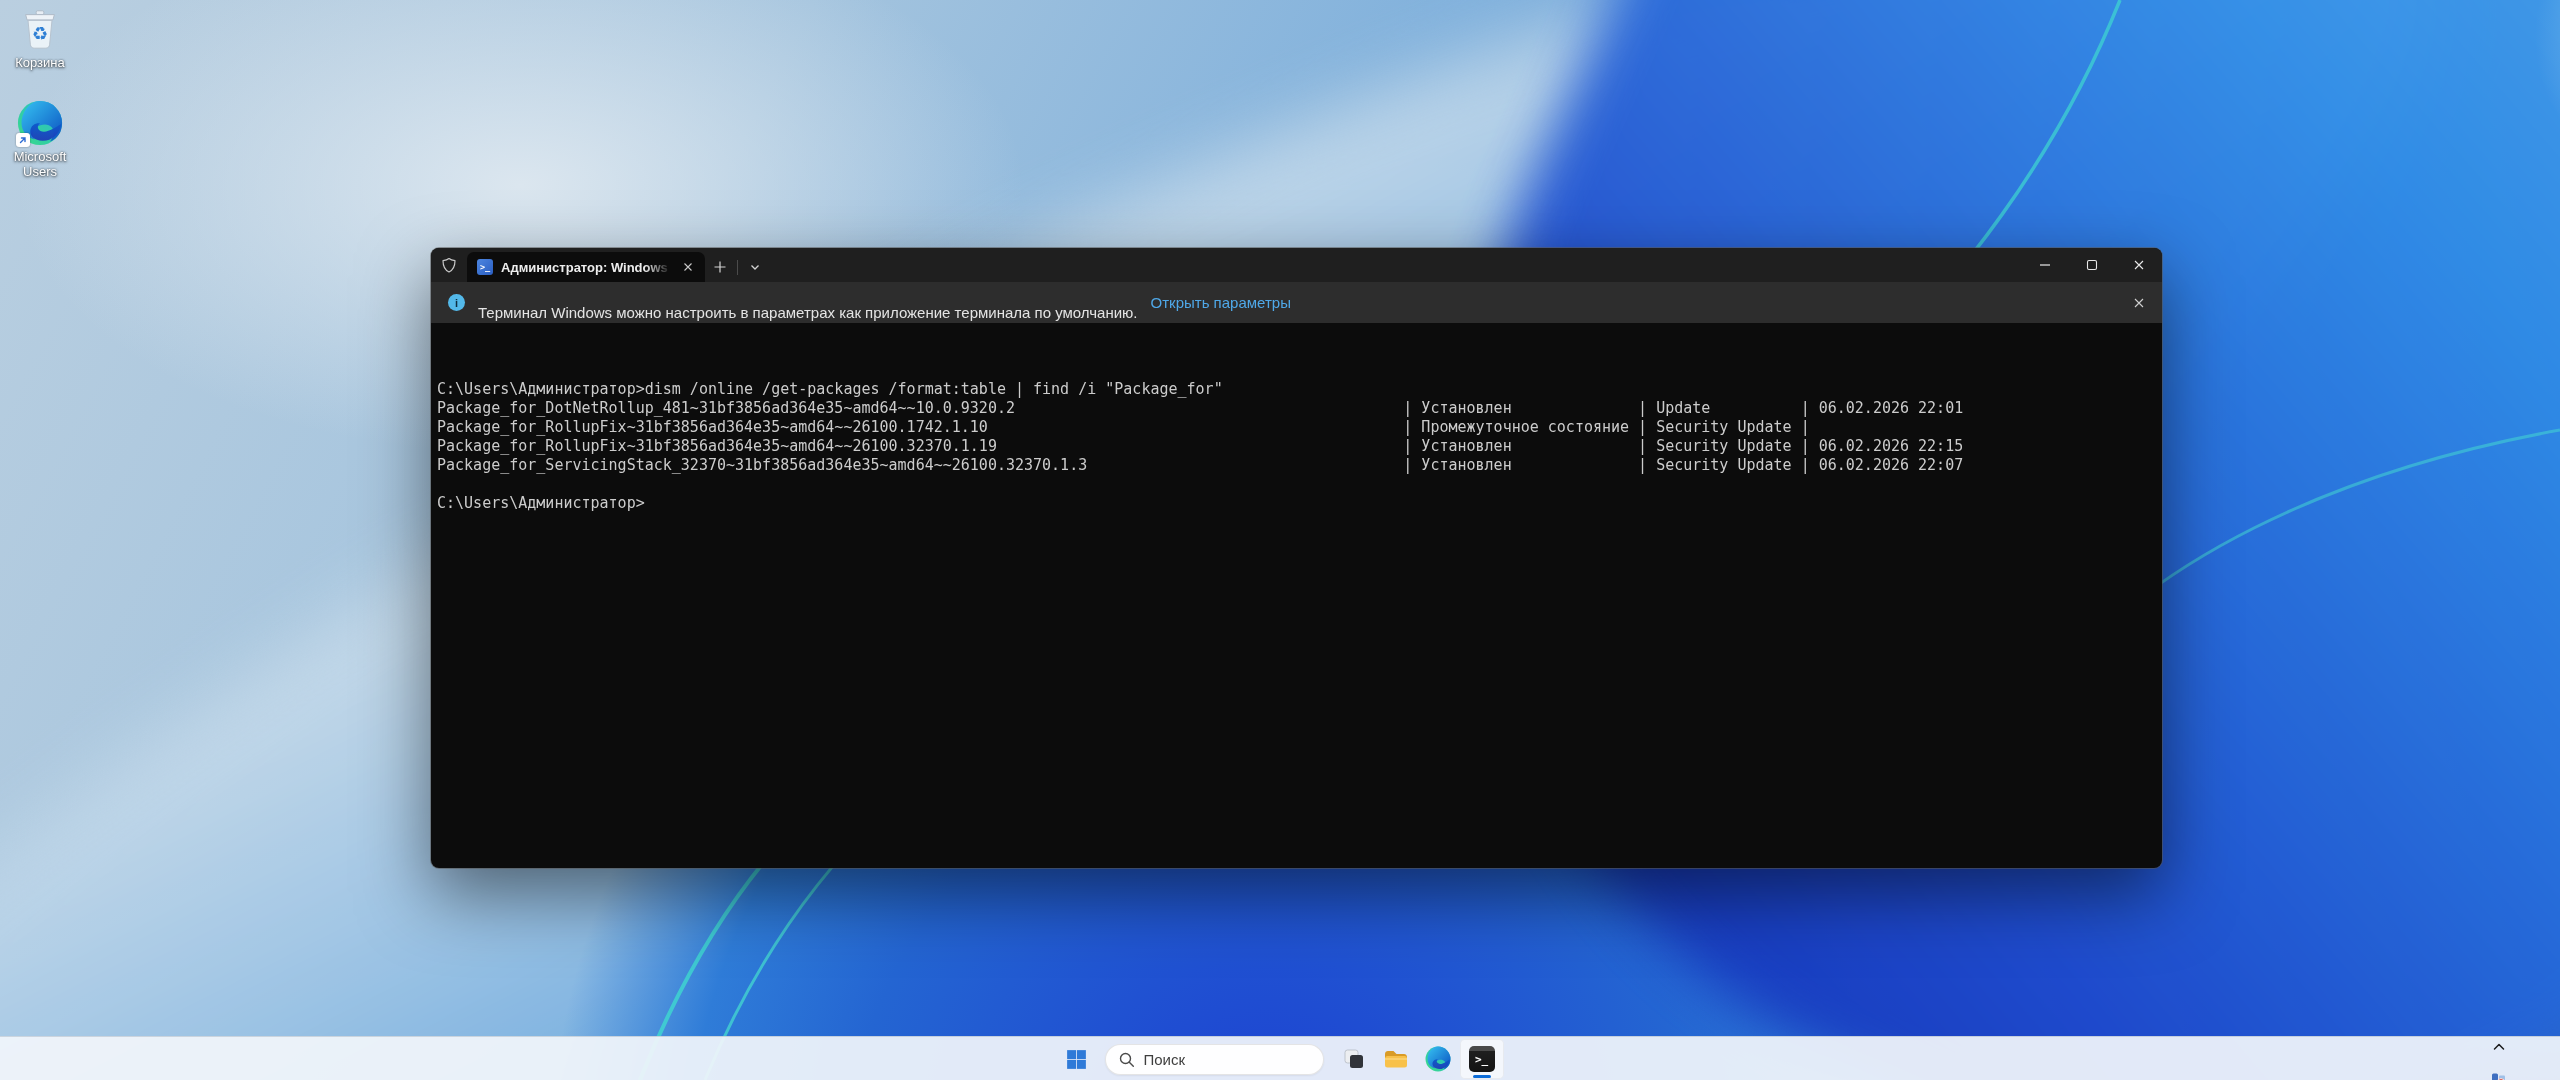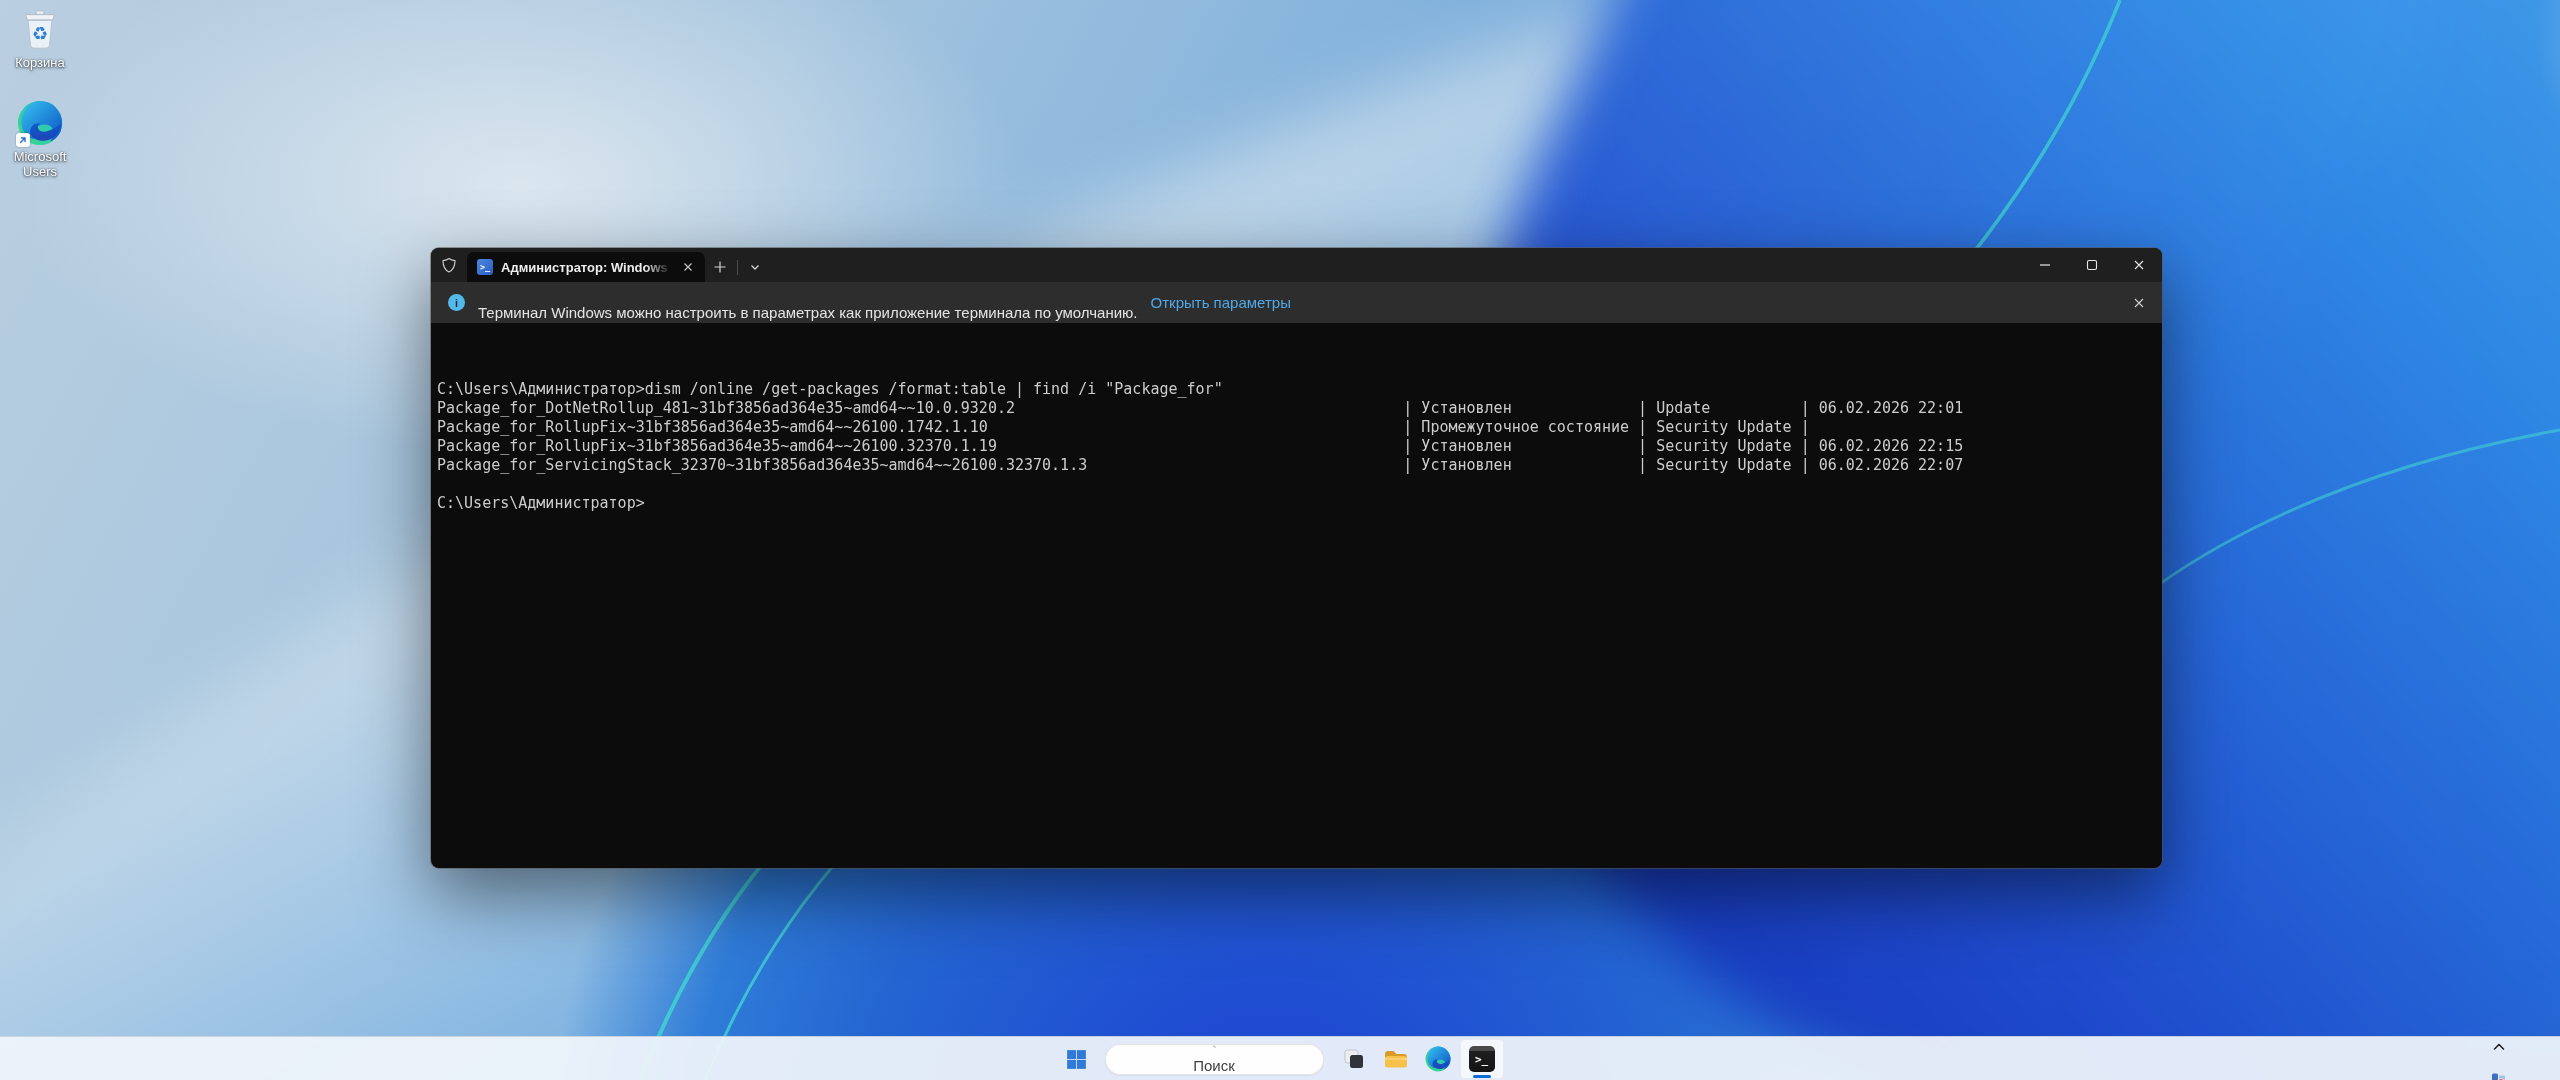--- a/index.html
+++ b/index.html
@@ -76,21 +76,21 @@
   .tb-center { position:absolute; left:0; right:0; top:0; height:44px;
                display:flex; align-items:center; justify-content:center; gap:2px; }
   .tbtn { width:40px; height:40px; border-radius:5px; display:flex; align-items:center;
           justify-content:center; position:relative; cursor:pointer; }
   .tbtn.active { background:rgba(255,255,255,.62); box-shadow:inset 0 0 0 1px rgba(0,0,0,.05); width:44px; }
   .run-indicator { position:absolute; bottom:1px; left:50%; transform:translateX(-50%);
                    width:18px; height:3.5px; border-radius:2px; background:var(--accent_indicator); }
   .search-pill { width:219px; height:31px; margin:0 8px 0 6px; background:rgba(255,255,255,.95);
                  border:1px solid rgba(0,0,0,.1); border-radius:16px; display:flex; align-items:center;
                  padding:0 12px; gap:9px; font-size:15px; color:#3e3e3e; cursor:pointer;
-                 box-shadow:0 1px 2px rgba(0,0,0,.06);flex-direction:column; }
+                 box-shadow:0 1px 2px rgba(0,0,0,.06); }
   .term-app-icon { width:26px; height:26px; border-radius:5px; background:linear-gradient(180deg,#4a4a4a 0%,#4a4a4a 18%,#1f1f1f 18%,#141414 100%);
                    color:#fff; font-family:"DejaVu Sans Mono",monospace; font-size:11px; font-weight:bold;
                    display:flex; align-items:center; justify-content:center; }
   .tb-right { position:absolute; right:8px; top:0; height:60px; display:flex; align-items:center; gap:12px;flex-direction:column; }
   .trayb { height:36px; min-width:26px; padding:0 4px; border-radius:4px; display:flex;
            align-items:center; justify-content:center; cursor:pointer; color:#1b1b1b; }
   .lang { font-size:13px; letter-spacing:.3px; padding:0 7px; }
   .clockbox { text-align:right; font-size:12.5px; line-height:15px; color:#1b1b1b; padding:0 7px; }
   .show-desktop { width:7px; height:44px; border-left:1px solid rgba(90,100,115,.35); cursor:pointer; }
 </style>

